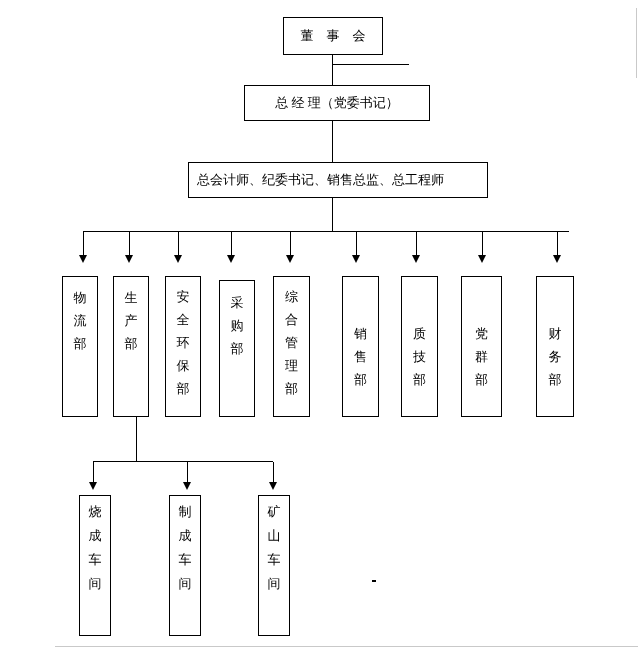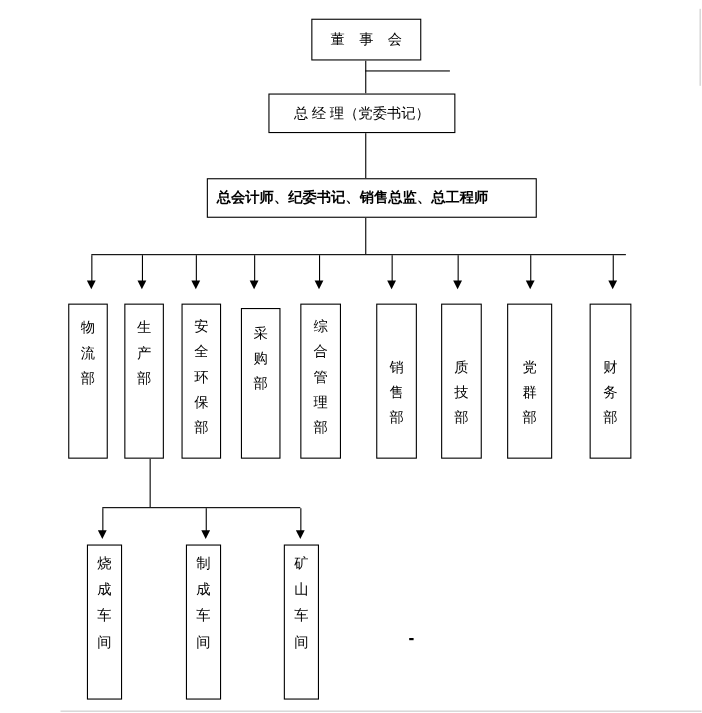--- a/index.html
+++ b/index.html
@@ -96,23 +96,23 @@
       <div class="head"></div>
     </div>
   <div class="arrow" style="left:269px;top:462px;height:28px;">
       <div class="stem"></div>
       <div class="head"></div>
     </div>
 
   <div class="node hnode" style="left:283px;top:17px;width:100px;height:38px;">董　事　会</div>
 
 
-  <div class="node hnode" style="left:244px;top:85px;width:170px;height:36px;">总 经 理（党委书记）</div>
+  <div class="node hnode" style="left:244px;top:85px;width:186px;height:36px;">总 经 理（党委书记）</div>
 
-  <div class="node barnode" style="left:188px;top:162px;width:300px;height:36px;font-weight:bold;">总会计师、纪委书记、销售总监、总工程师</div>
+  <div class="node barnode" style="left:188px;top:162px;width:300px;height:36px;">总会计师、纪委书记、销售总监、总工程师</div>
 
   <div class="node vnode pad-top3" style="left:62px;top:276px;width:36px;height:141px;">
       <div class="vchar">物</div>
       <div class="vchar">流</div>
       <div class="vchar">部</div>
     </div>
 
   <div class="node vnode pad-top3" style="left:113px;top:276px;width:36px;height:141px;">
       <div class="vchar">生</div>
       <div class="vchar">产</div>

